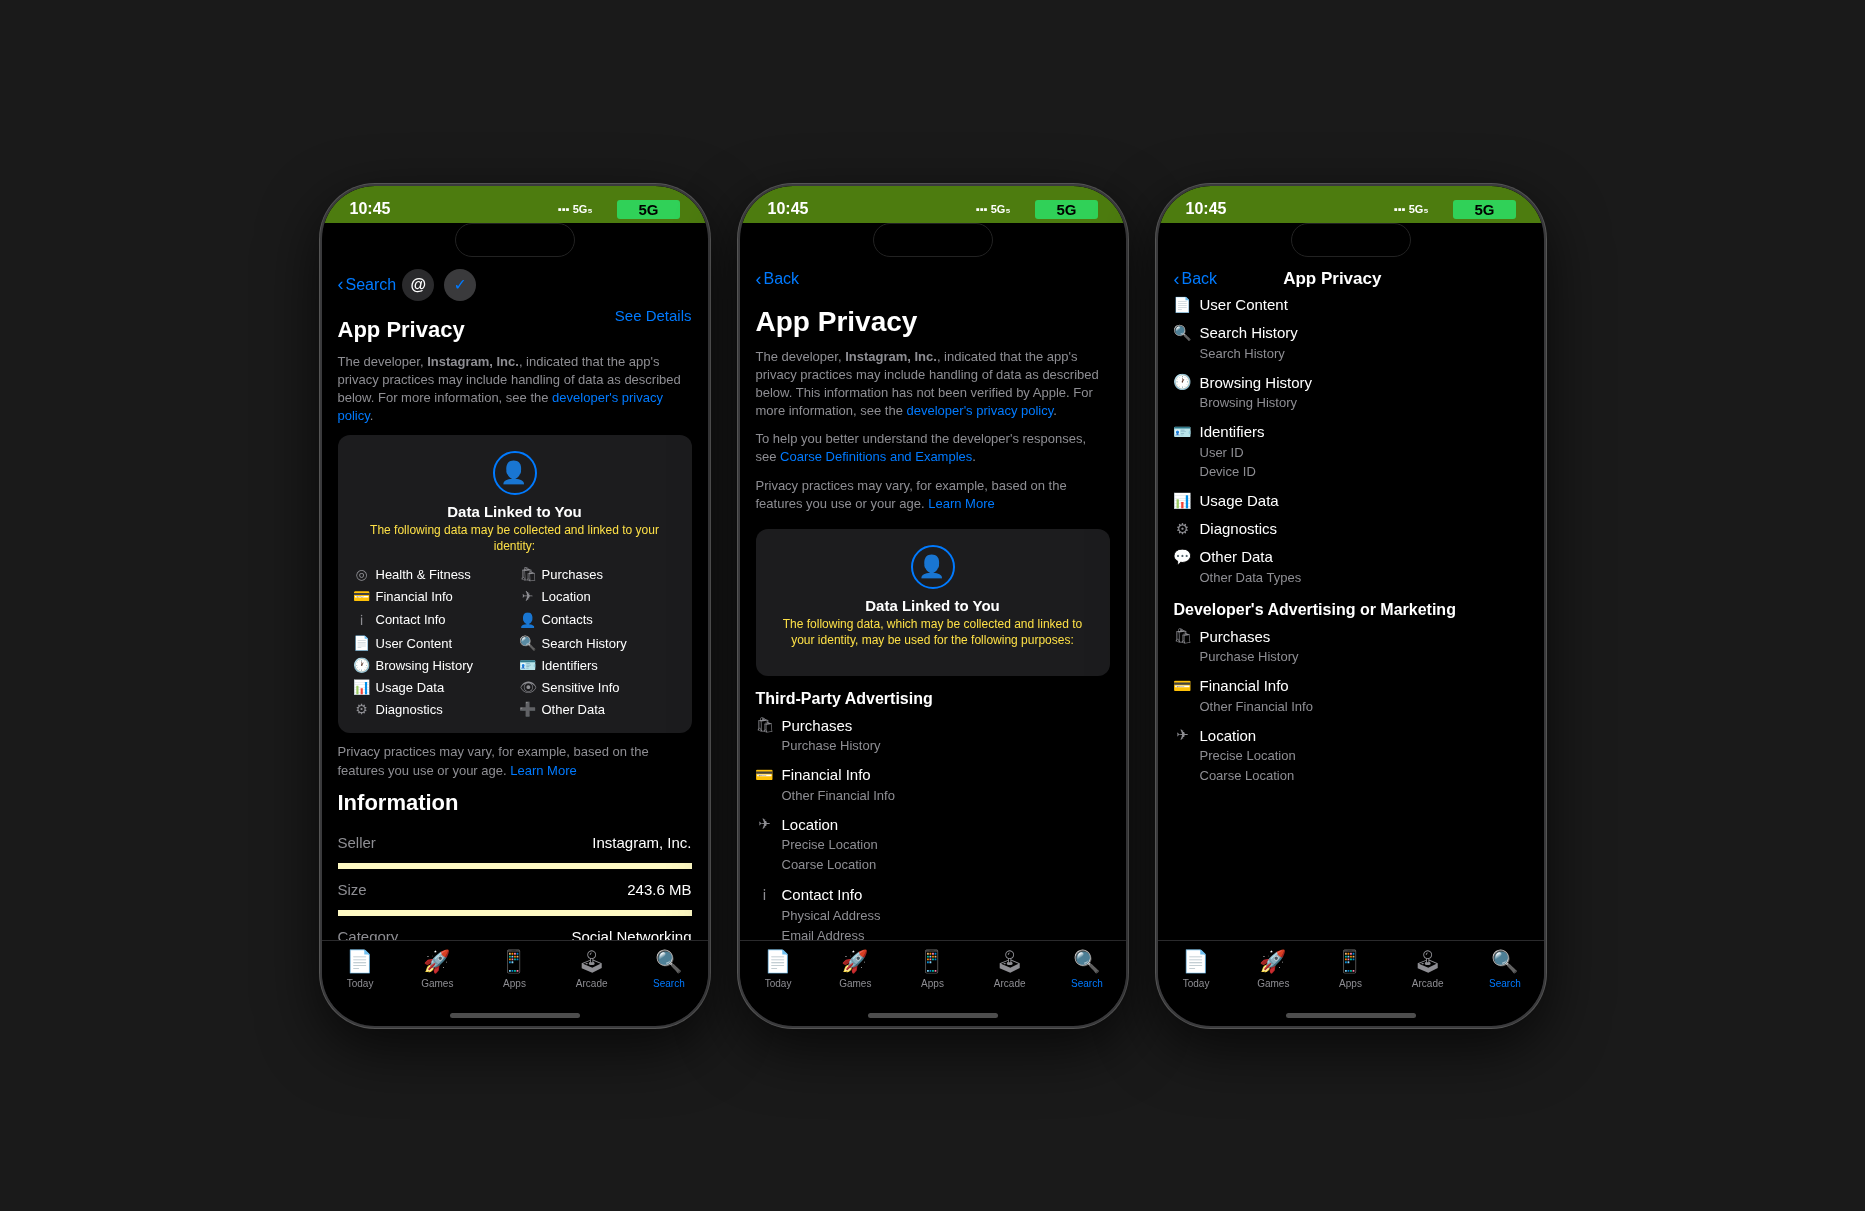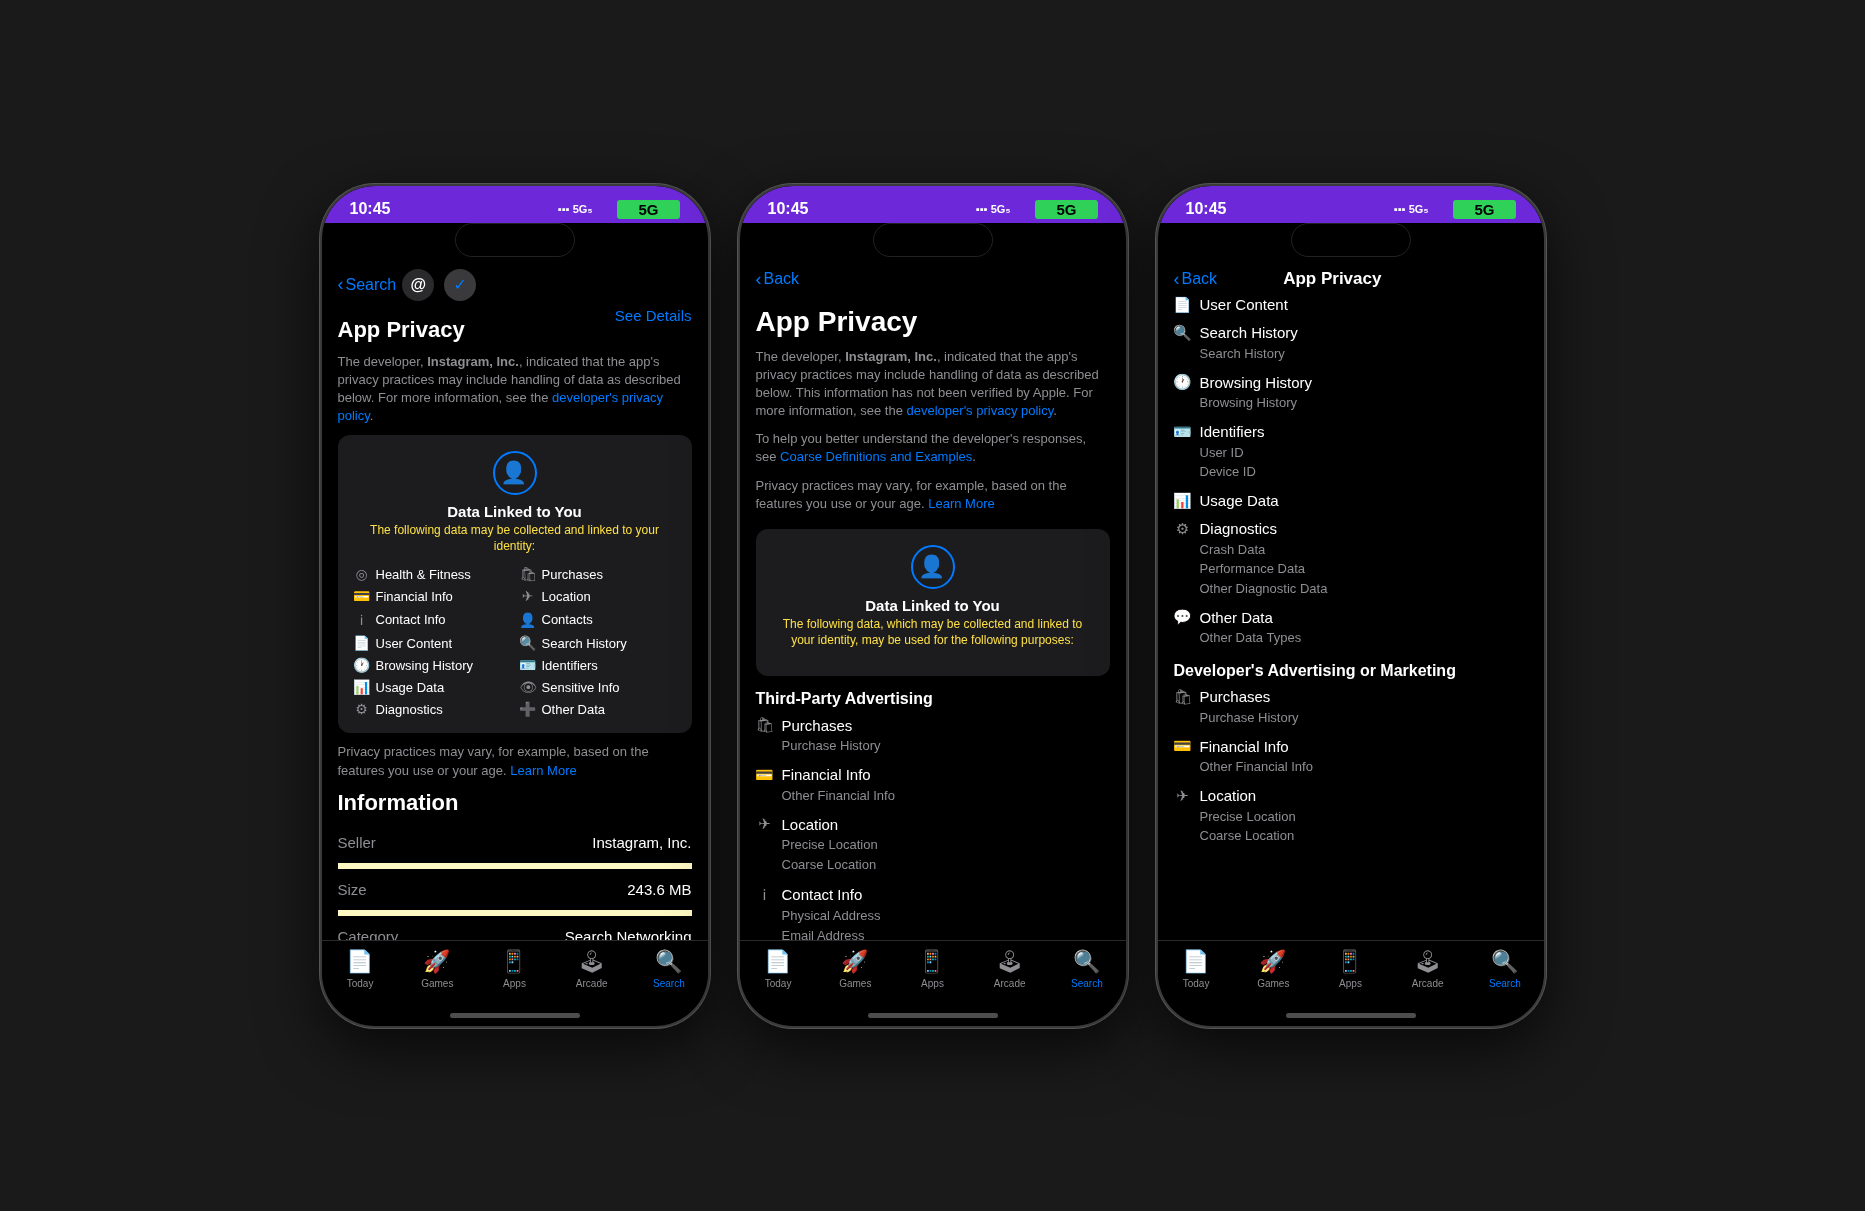--- a/index.html
+++ b/index.html
@@ -35,21 +35,21 @@
       display: flex;
       flex-direction: column;
     }
 
     
     .status-bar {
       display: flex;
       justify-content: space-between;
       align-items: center;
       padding: 14px 28px 4px;
-      background: #6d28d9;
+      background: #4d7c0f;
       flex-shrink: 0;
     }
     .status-time {
       color: #fff;
       font-size: 16px;
       font-weight: 600;
     }
     .status-icons {
       display: flex;
       align-items: center;
@@ -438,21 +438,21 @@
       <div class="info-row">
         <span class="info-label">Seller</span>
         <span class="info-value">Instagram, Inc.</span>
       </div>
       <div class="info-row">
         <span class="info-label">Size</span>
         <span class="info-value">243.6 MB</span>
       </div>
       <div class="info-row">
         <span class="info-label">Category</span>
-        <span class="info-value">Search Networking</span>
+        <span class="info-value">Social Networking</span>
       </div>
 
     </div>
 
     <div class="tab-bar">
       <div class="tab-item">
         <span class="tab-icon">📄</span>
         <span class="tab-label">Today</span>
       </div>
       <div class="tab-item">
@@ -624,21 +624,20 @@
         <div class="detail-item-header">
             <span class="detail-item-icon">📊</span>
             <span class="detail-item-title">Usage Data</span>
           </div>
       </div>
       <div class="detail-item">
         <div class="detail-item-header">
             <span class="detail-item-icon">⚙</span>
             <span class="detail-item-title">Diagnostics</span>
           </div>
-        <div class="detail-item-sub">Crash Data<br>Performance Data<br>Other Diagnostic Data</div>
       </div>
       <div class="detail-item">
         <div class="detail-item-header">
             <span class="detail-item-icon">💬</span>
             <span class="detail-item-title">Other Data</span>
           </div>
         <div class="detail-item-sub">Other Data Types</div>
       </div>
 
       <div class="detail-section-title">Developer's Advertising or Marketing</div>

